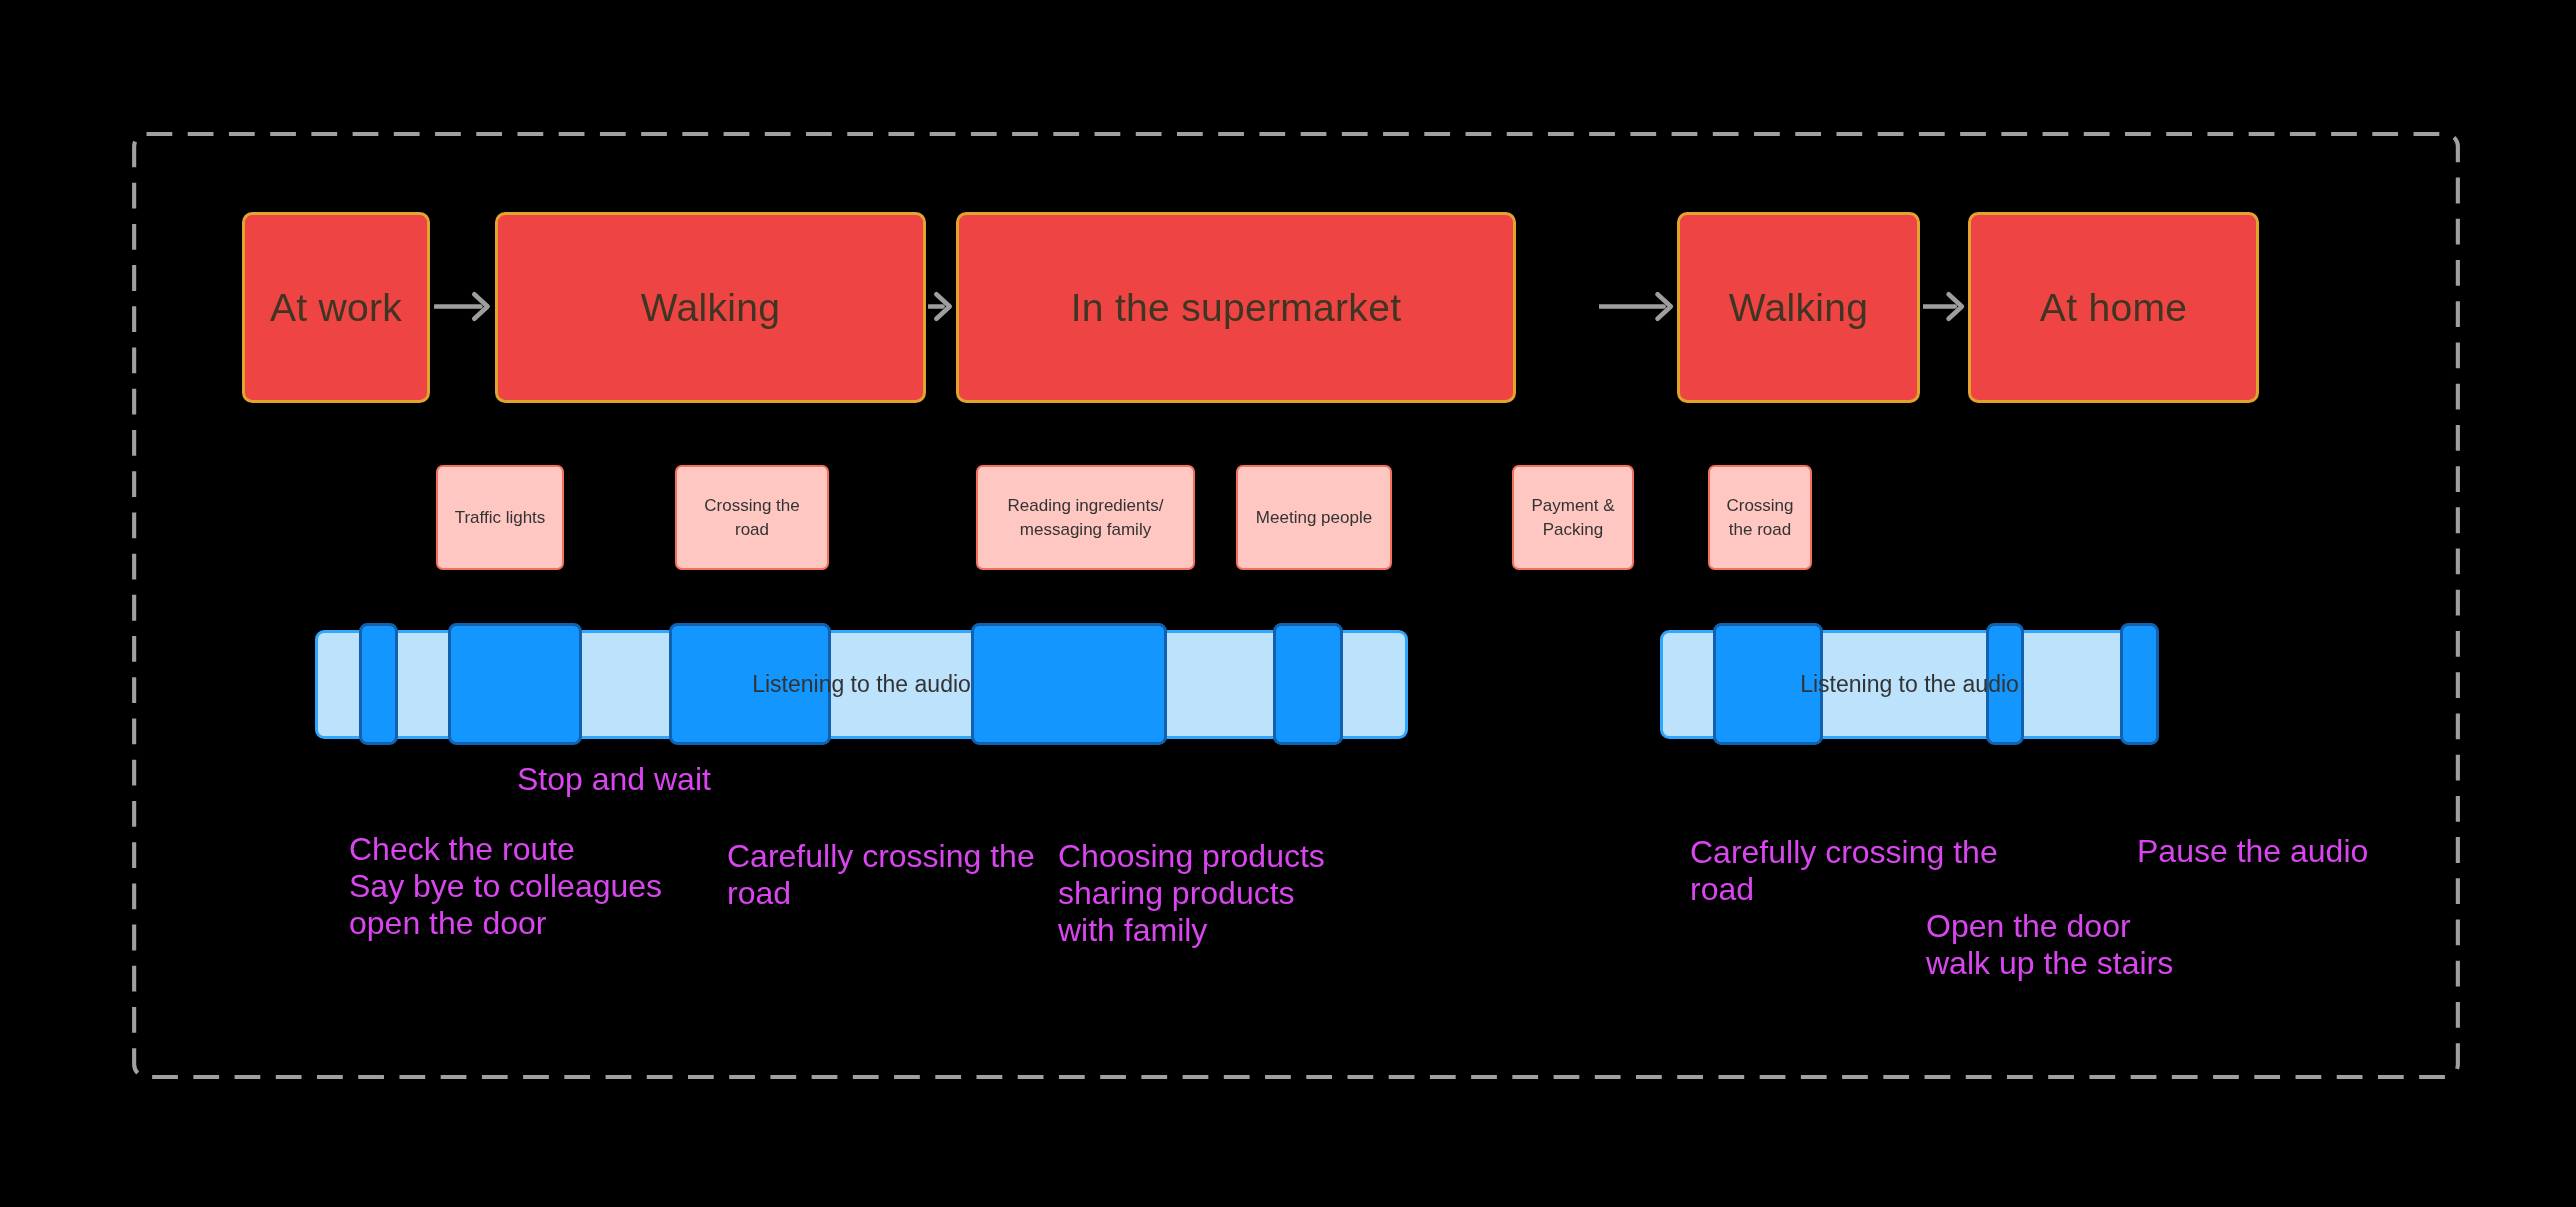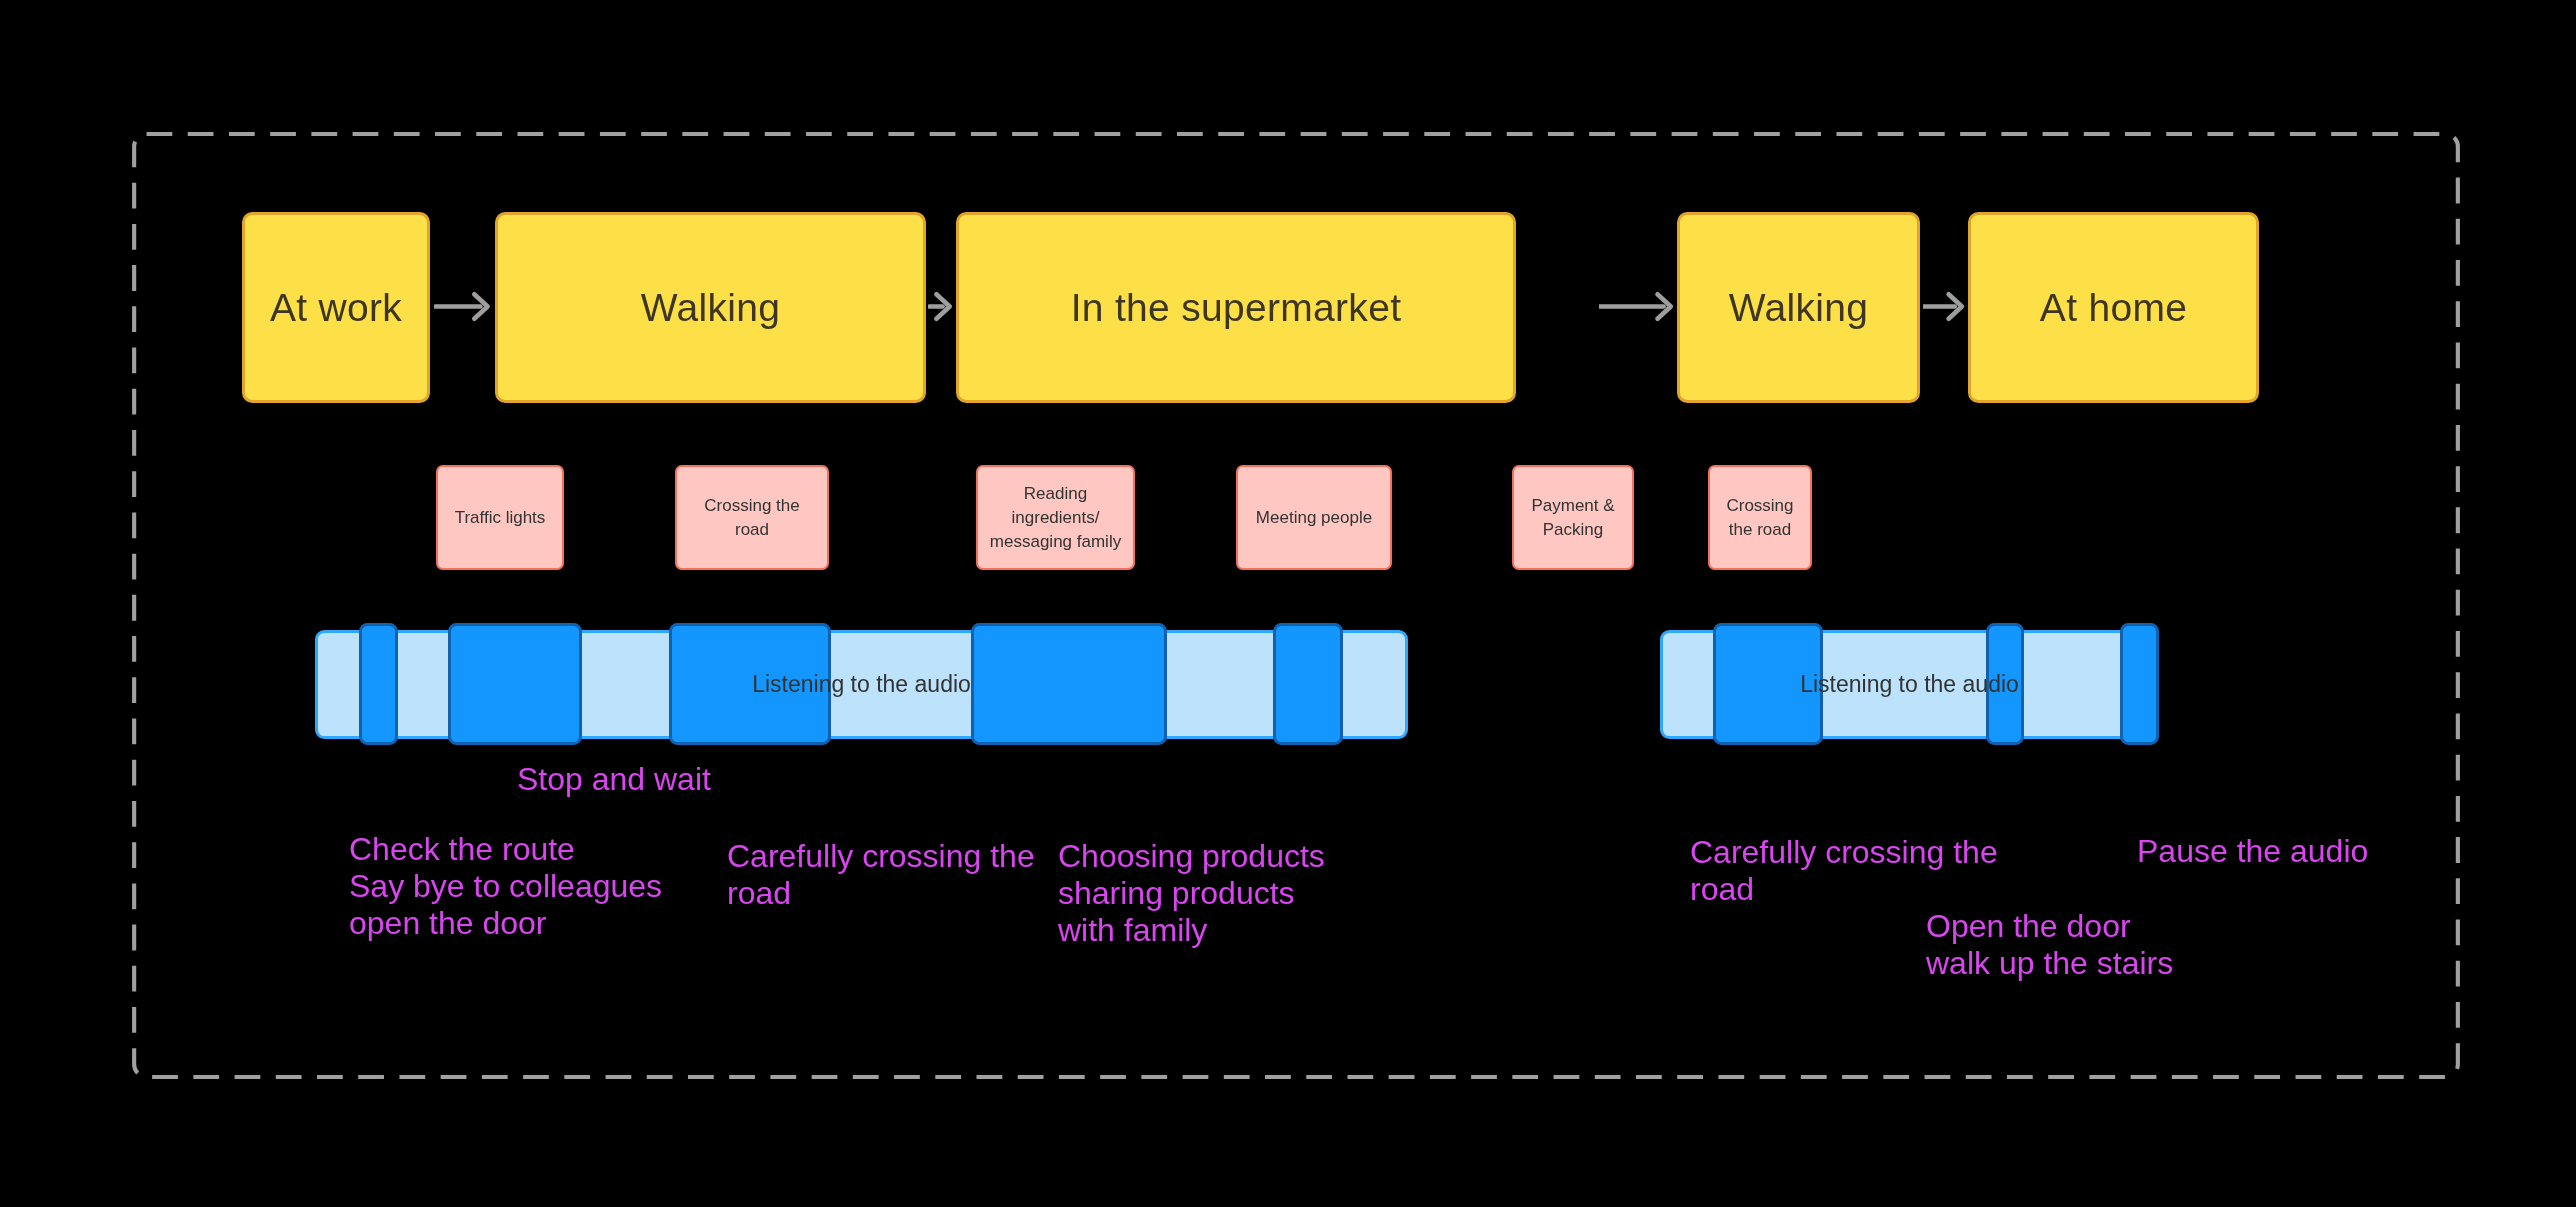--- a/index.html
+++ b/index.html
@@ -3,21 +3,21 @@
 <meta charset="utf-8">
 <style>
   html,body{margin:0;padding:0;background:#000;}
   .canvas{
     position:relative;width:2592px;height:1208px;background:#000;
     overflow:hidden;font-family:"Liberation Sans",sans-serif;
   }
   .frame-svg{position:absolute;left:132px;top:132px;}
   .stage{
     position:absolute;top:212px;height:191px;box-sizing:border-box;
-    background:#fde047;border:3.1px solid #E1A42C;border-radius:10.3px;
+    background:#ef4444;border:3.1px solid #E1A42C;border-radius:10.3px;
     display:flex;align-items:center;justify-content:center;
     color:#3E3522;font-size:39px;letter-spacing:0.3px;
   }
   .arrow{position:absolute;top:286px;height:41px;}
   .touchpoint{
     position:absolute;top:465px;height:105px;box-sizing:border-box;
     background:#FFC7C2;border:2.6px solid #F3705A;border-radius:6.7px;
     display:flex;flex-direction:column;align-items:center;justify-content:center;
     color:#333333;font-size:17px;line-height:24px;text-align:center;
   }
@@ -85,21 +85,21 @@
     </g>
   </svg>
 
   <div class="touchpoint" style="left:436px;width:128px;">
     <div>Traffic lights</div>
   </div>
   <div class="touchpoint" style="left:675px;width:154px;">
     <div>Crossing the</div>
     <div>road</div>
   </div>
-  <div class="touchpoint" style="left:976px;width:159px;">
+  <div class="touchpoint" style="left:976px;width:219px;">
     <div>Reading ingredients/</div>
     <div>messaging family</div>
   </div>
   <div class="touchpoint" style="left:1236px;width:156px;">
     <div>Meeting people</div>
   </div>
   <div class="touchpoint" style="left:1512px;width:122px;">
     <div>Payment &amp;</div>
     <div>Packing</div>
   </div>

